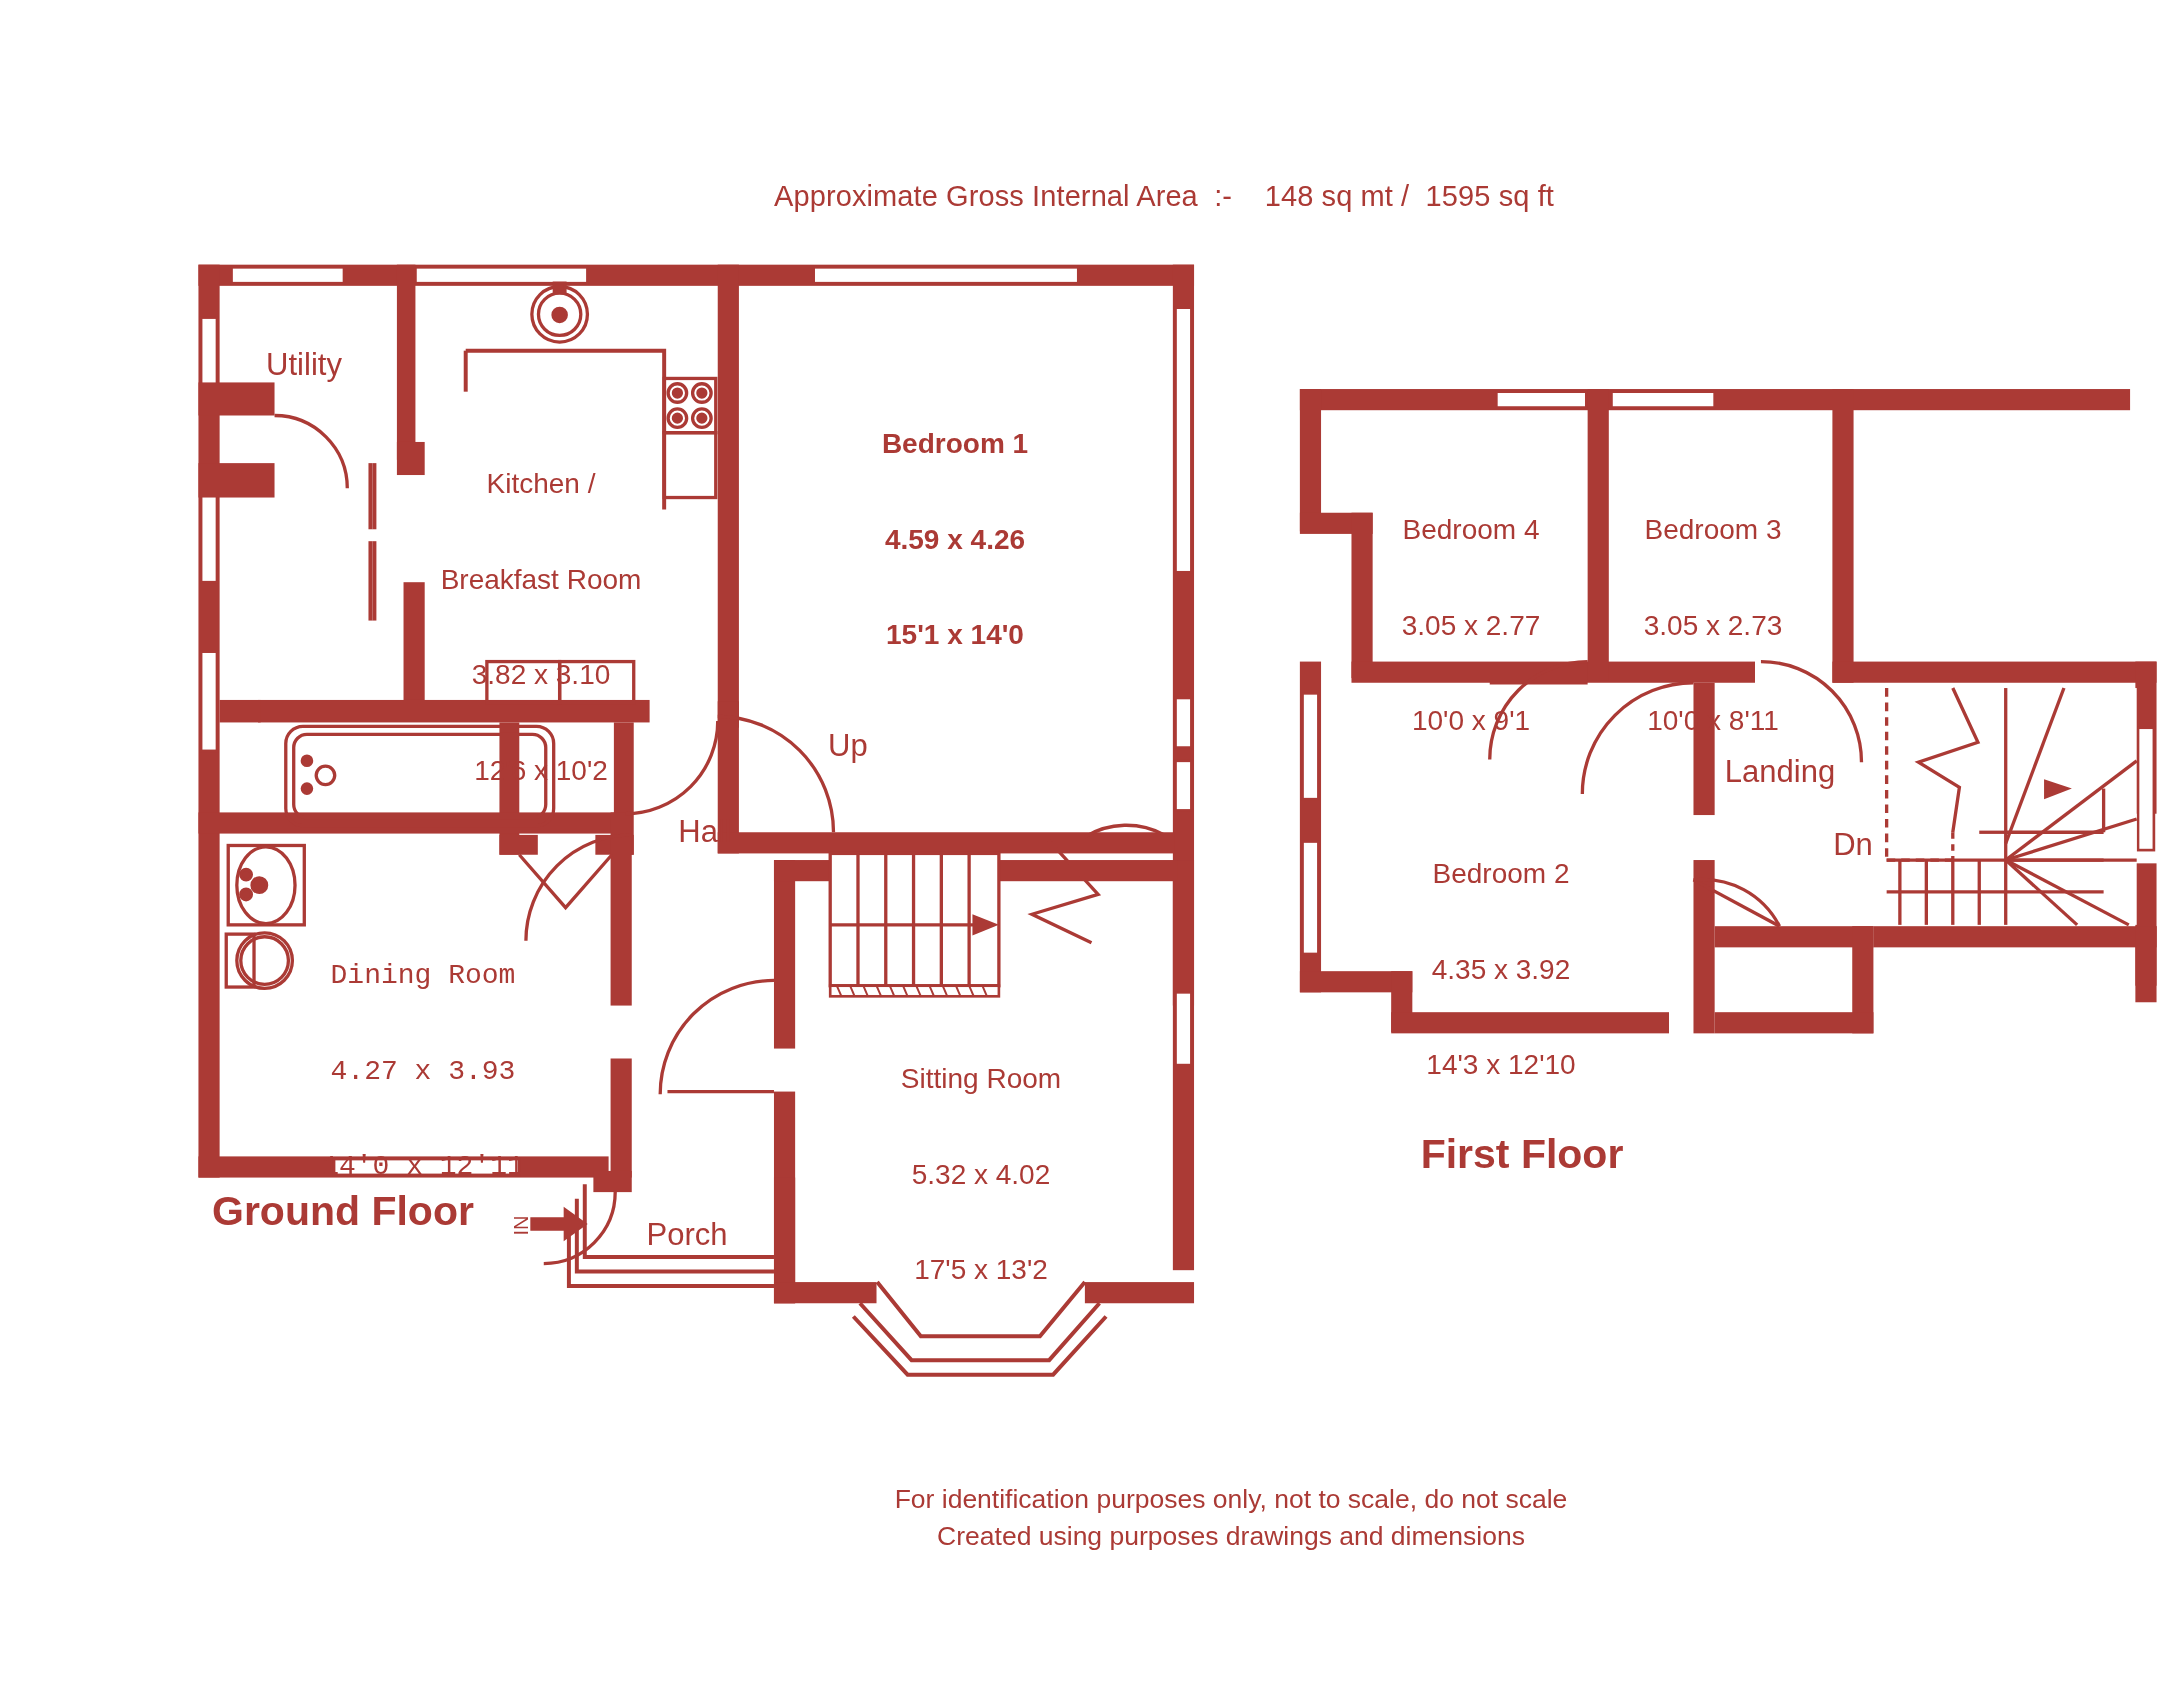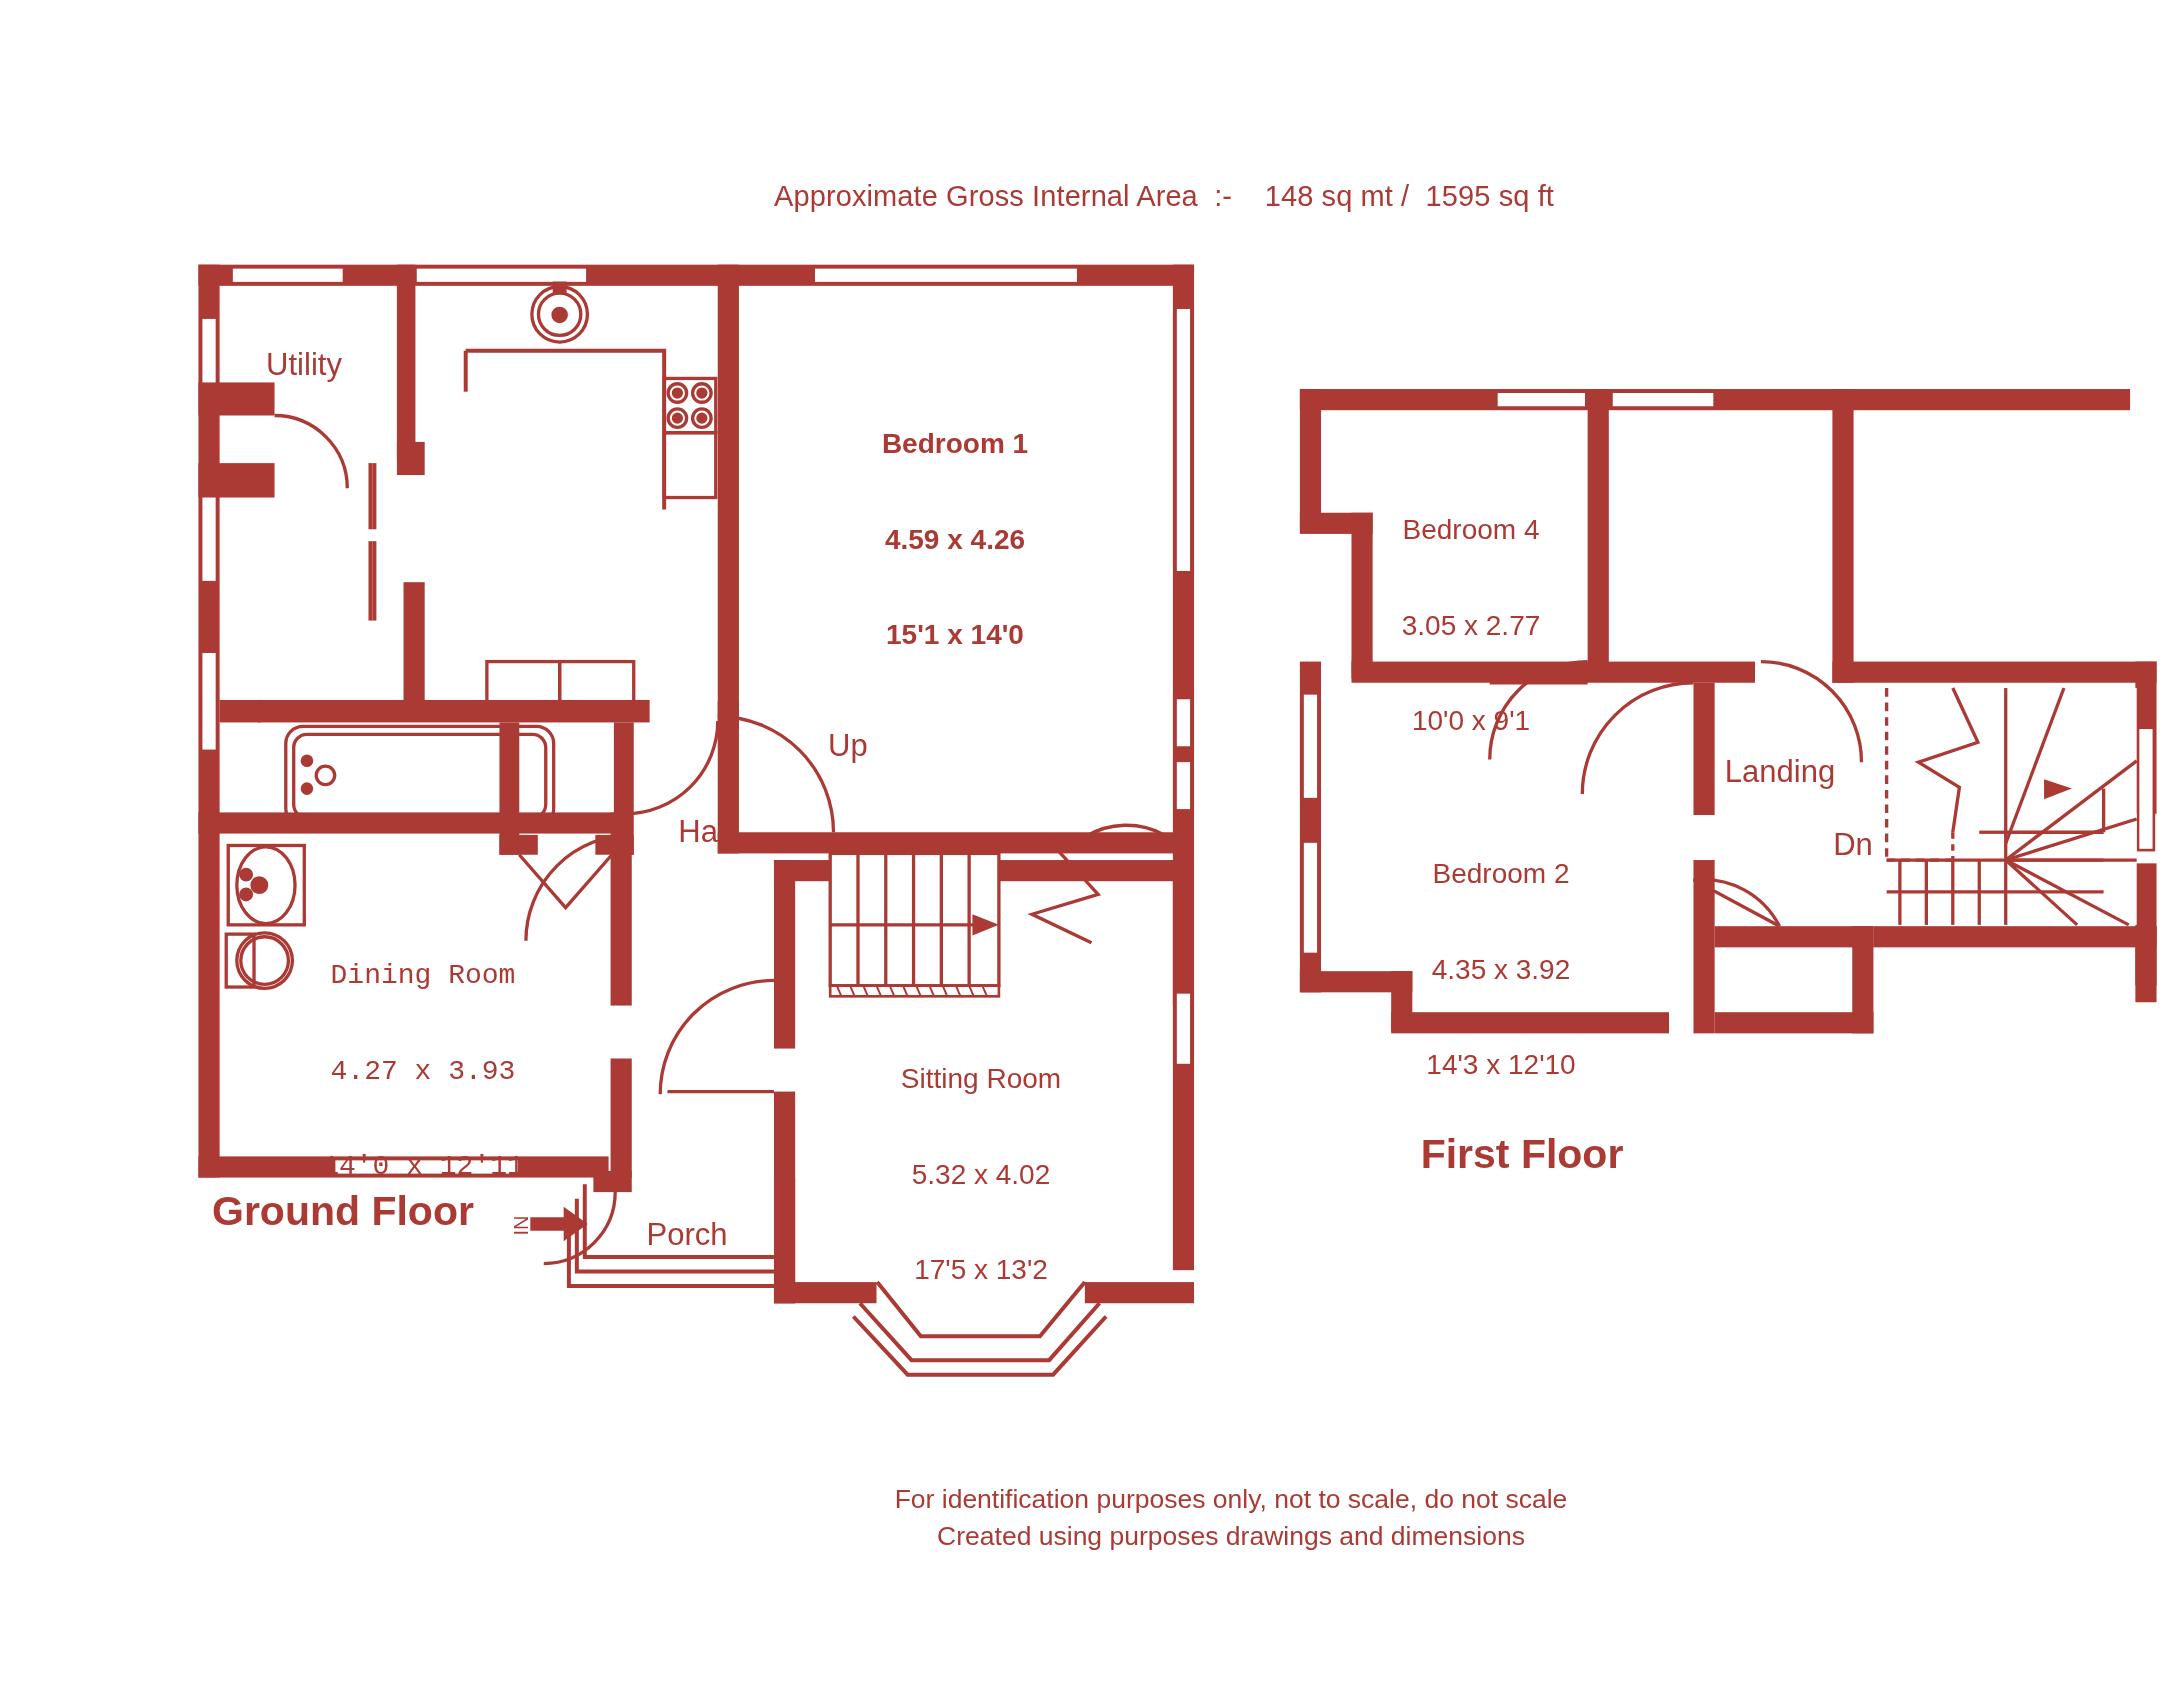--- a/index.html
+++ b/index.html
@@ -346,20 +346,26 @@
         <path d="M2952 1040 L2990 1122 L2900 1152 L2962 1190 L2952 1258"></path>
       </g>
       <path d="M3090 1178 L3132 1192 L3090 1208 Z" fill="#ab3a35"></path>
     </g>
   </svg>
 
   <div class="txt center header-title" style="left:1164px; top:180px;">Approximate Gross Internal Area  :-    148 sq mt /  1595 sq ft</div>
 
   <div class="txt center small-label" style="left:304px; top:347px;">Utility</div>
 
+  <div class="txt center room-label" style="left:541px; top:404px;">
+    <span class="ln">Kitchen /</span>
+    <span class="ln">Breakfast Room</span>
+    <span class="ln">3.82 x 3.10</span>
+    <span class="ln">12'6 x 10'2</span>
+  </div>
 
   <div class="txt center room-label" style="left:955px; top:364px;font-weight:bold;">
     <span class="ln">Bedroom 1</span>
     <span class="ln">4.59 x 4.26</span>
     <span class="ln">15'1 x 14'0</span>
   </div>
 
   <div class="txt center room-label" style="left:423px; top:896px;font-family:Liberation Mono, monospace;">
     <span class="ln">Dining Room</span>
     <span class="ln">4.27 x 3.93</span>
@@ -385,20 +391,25 @@
   <svg style="position:absolute; left:529px; top:1204px; width:60px; height:40px;" viewBox="0 0 90 60">
     <path d="M2 20 L52 20 L52 4 L88 30 L52 56 L52 40 L2 40 Z" fill="#ab3a35"></path>
   </svg>
 
   <div class="txt center room-label" style="left:1471px; top:450px;">
     <span class="ln">Bedroom 4</span>
     <span class="ln">3.05 x 2.77</span>
     <span class="ln">10'0 x 9'1</span>
   </div>
 
+  <div class="txt center room-label" style="left:1713px; top:450px;">
+    <span class="ln">Bedroom 3</span>
+    <span class="ln">3.05 x 2.73</span>
+    <span class="ln">10'0 x 8'11</span>
+  </div>
 
   <div class="txt center room-label" style="left:1501px; top:794px;">
     <span class="ln">Bedroom 2</span>
     <span class="ln">4.35 x 3.92</span>
     <span class="ln">14'3 x 12'10</span>
   </div>
 
   <div class="txt center small-label" style="left:1780px; top:754px;text-align:center;">Landing</div>
 
   <div class="txt center small-label" style="left:1853px; top:827px;">Dn</div>

